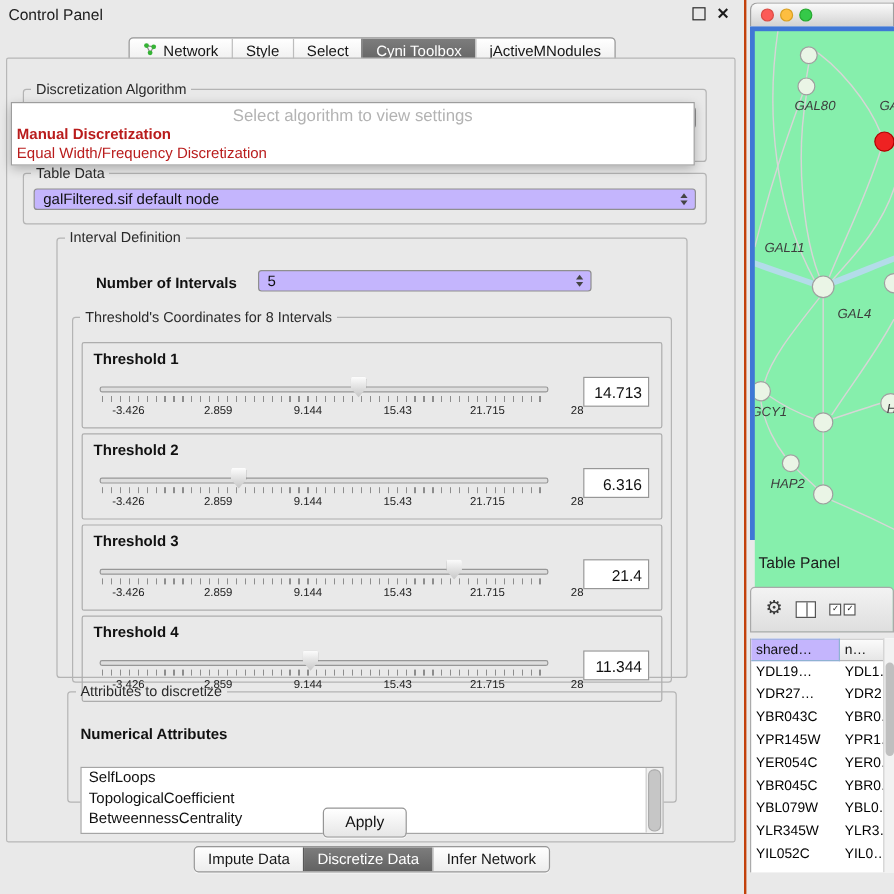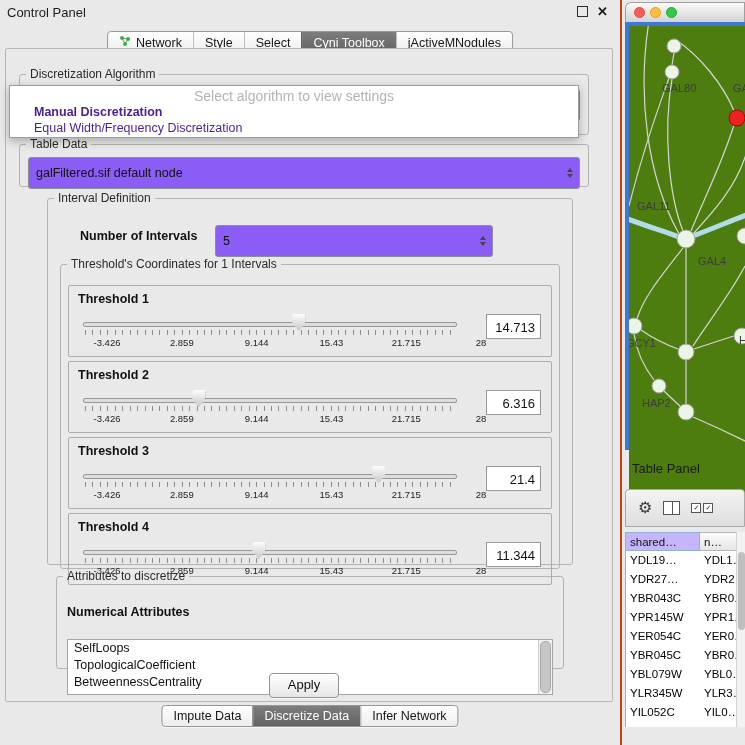--- a/index.html
+++ b/index.html
@@ -24,30 +24,30 @@
   .top-tabs{position:absolute;top:31px;left:50%;transform:translateX(-50%);}
   .bottom-tabs{position:absolute;top:705px;left:50%;transform:translateX(-50%);}
 
   .content-panel{position:absolute;left:5px;top:48px;width:606px;height:652px;border:1px solid #b7b7b7;border-radius:2px;background:#e9e9e9;}
 
   fieldset.grp{position:absolute;margin:0;padding:0;border:1px solid #b4b4b4;border-radius:3px;background:transparent;}
   fieldset.grp legend{font-size:12px;color:#2a2a2a;padding:0 4px;margin-left:6px;}
   legend.green{color:#2e9b2e;}
   legend.blue{color:#2525cc;}
 
-  .combo{position:absolute;background:#8b5cf6;border:1px solid #8f8f8f;border-radius:3px;font-size:12.5px;color:#111;
-         display:flex;align-items:center;padding:0 22px 0 7px;height:32px;box-sizing:border-box;}
+  .combo{position:absolute;background:#c4b5fd;border:1px solid #8f8f8f;border-radius:3px;font-size:12.5px;color:#111;
+         display:flex;align-items:center;padding:0 22px 0 7px;height:18px;box-sizing:border-box;}
   .combo-arrows{position:absolute;right:2px;top:0;bottom:0;width:15px;display:flex;flex-direction:column;align-items:center;justify-content:center;gap:2px;}
   .arr-up{width:0;height:0;border-left:3.5px solid transparent;border-right:3.5px solid transparent;border-bottom:4px solid #444;}
   .arr-dn{width:0;height:0;border-left:3.5px solid transparent;border-right:3.5px solid transparent;border-top:4px solid #444;}
 
   .popup{position:absolute;left:3px;top:36px;width:570px;height:53px;background:#fff;border:1px solid #9d9d9d;
          box-shadow:0 3px 9px rgba(0,0,0,.28);z-index:20;padding:3px 0;box-sizing:border-box;}
   .popup-prompt{text-align:center;color:#b3b3b3;font-size:14px;line-height:15px;}
-  .popup-option{font-size:12.5px;color:#4c1d95;line-height:16px;padding-left:24px;}
+  .popup-option{font-size:12.5px;color:#b91c1c;line-height:16px;padding-left:4px;}
   .popup-option.bold{font-weight:bold;}
 
   .bold-label{font-weight:bold;font-size:12.5px;color:#111;}
 
   .threshold-box{position:relative;border:1px solid #adadad;border-radius:2px;height:70px;margin:0 7px 4px 7px;}
   .th-label{position:absolute;left:9px;top:6px;font-weight:bold;font-size:12.5px;color:#111;}
   .slider{position:absolute;left:14px;top:26px;width:374px;height:40px;}
   .track{position:absolute;left:0;right:0;top:10px;height:3px;background:#dedede;border:1px solid #979797;border-radius:2px;}
   .ticks{position:absolute;left:2px;right:2px;top:18px;height:5px;
          background:repeating-linear-gradient(90deg,#8d8d8d 0 1px,transparent 1px 7.44px);}
@@ -71,21 +71,21 @@
 
   
   .mac-window{position:absolute;left:625px;top:2px;width:120px;height:448px;}
   .mac-titlebar{position:absolute;left:0;top:0;width:120px;height:20px;border:1px solid #9e9e9e;border-bottom:none;
                 border-top-left-radius:6px;background:linear-gradient(#fafafa,#d2d2d2);box-sizing:border-box;}
   .light{position:absolute;top:4px;width:11px;height:11px;border-radius:50%;box-sizing:border-box;}
   .light.red{left:8px;background:#fc5b57;border:1px solid #d94c44;}
   .light.yellow{left:24px;background:#fdbe41;border:1px solid #d9a022;}
   .light.green{left:40px;background:#35c949;border:1px solid #24a82e;}
   .net-frame{position:absolute;left:0;top:20px;width:120px;height:428px;background:#3f77d6;padding:4px 0 4px 4px;box-sizing:border-box;}
-  .net-canvas{position:relative;width:116px;height:500px;background:#4d7c0f;overflow:hidden;}
+  .net-canvas{position:relative;width:116px;height:500px;background:#86efac;overflow:hidden;font-style:italic;}
   .edge{fill:none;stroke:#d6d6d6;stroke-width:1.2;}
   .edge.thick{stroke:#b3dce9;stroke-width:5;}
   .net-node{fill:#eaf5e6;stroke:#9f9f9f;stroke-width:1;}
   .net-node.red{fill:#ee2222;stroke:#b00000;}
   .net-label{fill:#3d3d3d;font-size:11px;font-family:"Liberation Sans",sans-serif;}
 
   .table-panel-title{position:absolute;left:632px;top:461px;font-size:13px;color:#1c1c1c;}
   .table-toolbar{position:absolute;left:625px;top:489px;width:120px;height:38px;border:1px solid #a9a9a9;border-radius:4px 4px 0 0;
                  background:linear-gradient(#f3f3f3,#dedede);box-sizing:border-box;display:flex;align-items:center;gap:11px;padding-left:12px;}
   .gear{font-size:16px;color:#3a3a3a;line-height:1;}
@@ -179,21 +179,21 @@
       <legend class="green">Interval Definition</legend>
       <div class="bold-label" style="position:absolute;left:32px;top:24px;">Number of Intervals</div>
       <div class="combo" style="left:167px;top:20px;width:278px;">
         <span>5</span>
         <span class="combo-arrows">
             <span class="arr-up"></span>
             <span class="arr-dn"></span>
           </span>
       </div>
       <fieldset class="grp" style="left:12px;top:52px;width:498px;height:310px;">
-        <legend class="blue">Threshold's Coordinates for 1 Intervals</legend>
+        <legend class="blue">Threshold's Coordinates for 8 Intervals</legend>
         <div style="position:absolute;left:0;top:14px;right:0;">
             <div class="threshold-box">
               <div class="th-label">Threshold 1</div>
               <div class="slider">
                 <div class="track"></div>
                 <div class="ticks"></div>
                 <div class="ticklabels">
                   <span style="left: 0%;">-3.426</span>
                   <span style="left: 20%;">2.859</span>
                   <span style="left: 40%;">9.144</span>

